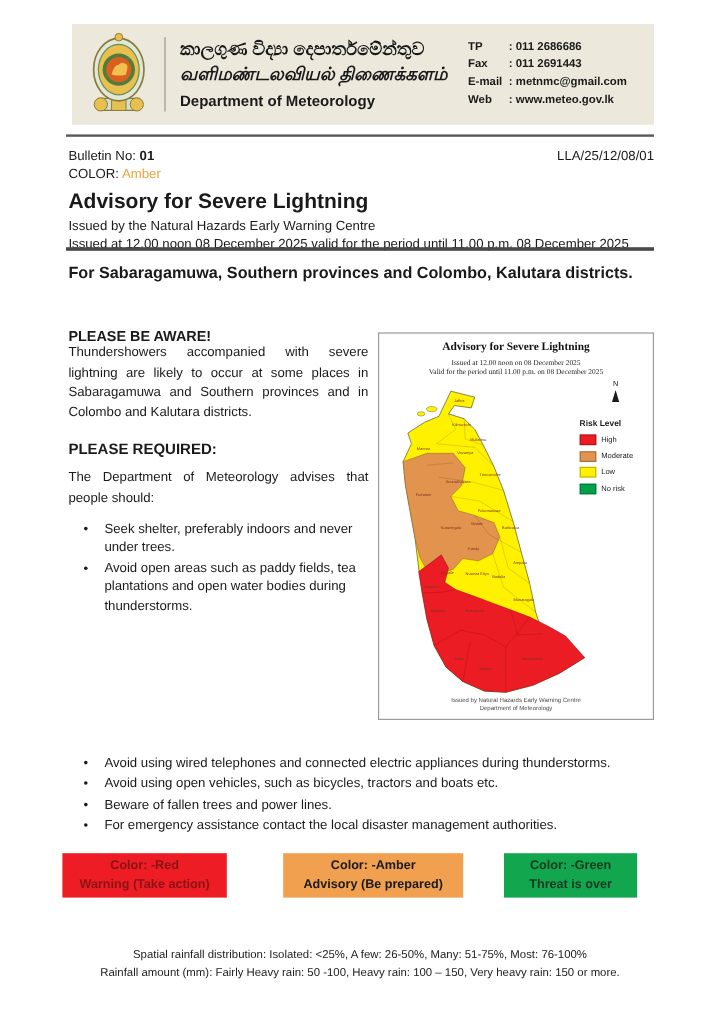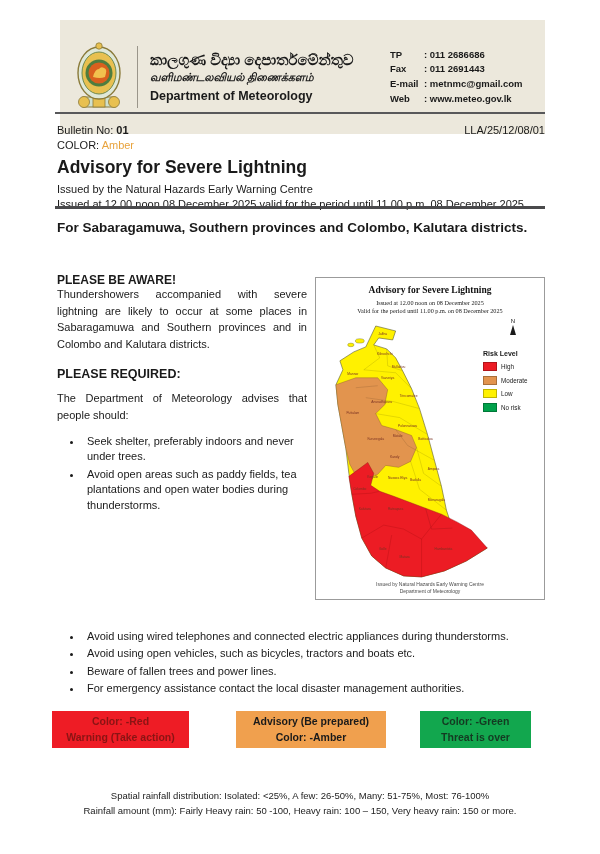--- a/index.html
+++ b/index.html
@@ -1,27 +1,27 @@
 <!DOCTYPE html>
 <html><head>
 <meta charset="utf-8">
 <style>
   * { box-sizing: border-box; }
   body { margin:0; background:#e5e5e5; }
   .page { position:relative; width:600px; height:854px; background:#ffffff;
           font-family:"Liberation Sans", sans-serif; color:#1a1a1a; overflow:hidden; margin:0 auto; }
 
   
-  .header-box { position:absolute; left:60px; top:20px; width:485px; height:114px;
+  .header-box { position:absolute; left:60px; top:20px; width:485px; height:84px;
                 background:#ECE8DC; display:flex; align-items:center; }
   .logo { width:52px; height:72px; margin-left:13px; flex:0 0 auto; }
   .hdr-divider { width:1px; height:62px; background:#9a958a; margin:0 12px; }
   .titles { width:236px; }
   .t-sin { font-weight:bold; font-size:15px; line-height:1.15; }
-  .t-tam { font-family:"Liberation Serif", serif; font-style:italic; font-size:11px; margin-top:3px; font-weight:bold; }
+  .t-tam { font-family:"Liberation Serif", serif; font-style:italic; font-size:15px; margin-top:3px; font-weight:bold; }
   .t-eng { font-weight:bold; font-size:12.5px; margin-top:4px; }
   .contacts { font-size:9.5px; line-height:1.55; font-weight:bold; margin-left:4px; }
   .clabel { display:inline-block; width:34px; }
 
   .rule1 { position:absolute; left:55px; top:112px; width:490px; height:2px; background:#58585a; }
   .rule2 { position:absolute; left:55px; top:206px; width:490px; height:2.5px; background:#4a4a4c; }
 
   
   .bulletin { position:absolute; left:57px; top:123px; width:488px; font-size:11px; line-height:1.35; }
   .b-row1 { display:flex; justify-content:space-between; }
@@ -241,22 +241,22 @@
       <li>For emergency assistance contact the local disaster management authorities.</li>
     </ul>
   </div>
 
   <div class="statusrow">
     <div class="sbox sbox-red" style="background-color: rgb(238, 28, 37);">
       <div style="color: rgb(138, 20, 20);">Color: -Red</div>
       <div style="color: rgb(138, 20, 20);">Warning (Take action)</div>
     </div>
     <div class="sbox sbox-amber" style="background-color: rgb(240, 160, 78);">
+      <div style="color: rgb(26, 26, 26);">Color: -Amber</div>
       <div style="color: rgb(26, 26, 26);">Advisory (Be prepared)</div>
-      <div style="color: rgb(26, 26, 26);">Color: -Amber</div>
     </div>
     <div class="sbox sbox-green" style="background-color: rgb(18, 167, 78);">
       <div style="color: rgb(20, 58, 34);">Color: -Green</div>
       <div style="color: rgb(20, 58, 34);">Threat is over</div>
     </div>
   </div>
 
   <div class="footer">
     <div>Spatial rainfall distribution: Isolated: &lt;25%, A few: 26-50%, Many: 51-75%, Most: 76-100%</div>
     <div>Rainfall amount (mm): Fairly Heavy rain: 50 -100, Heavy rain: 100 – 150, Very heavy rain: 150 or more.</div>

